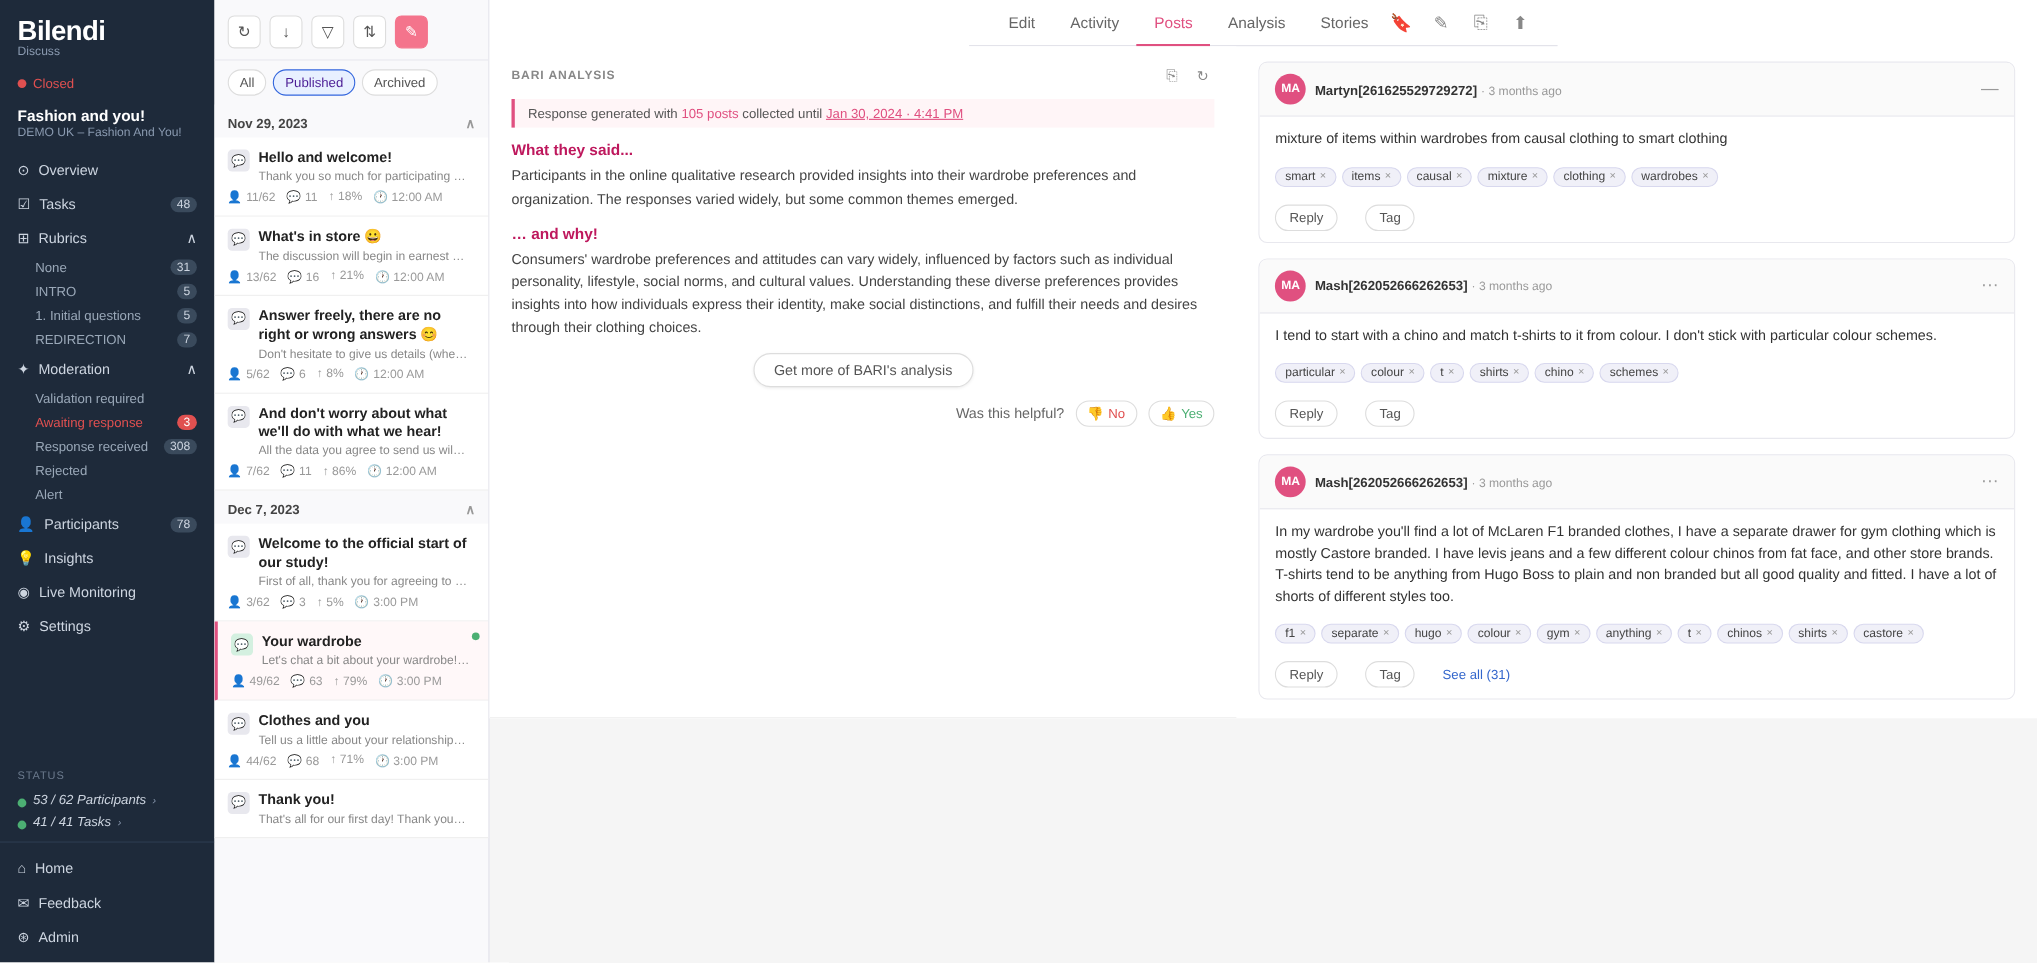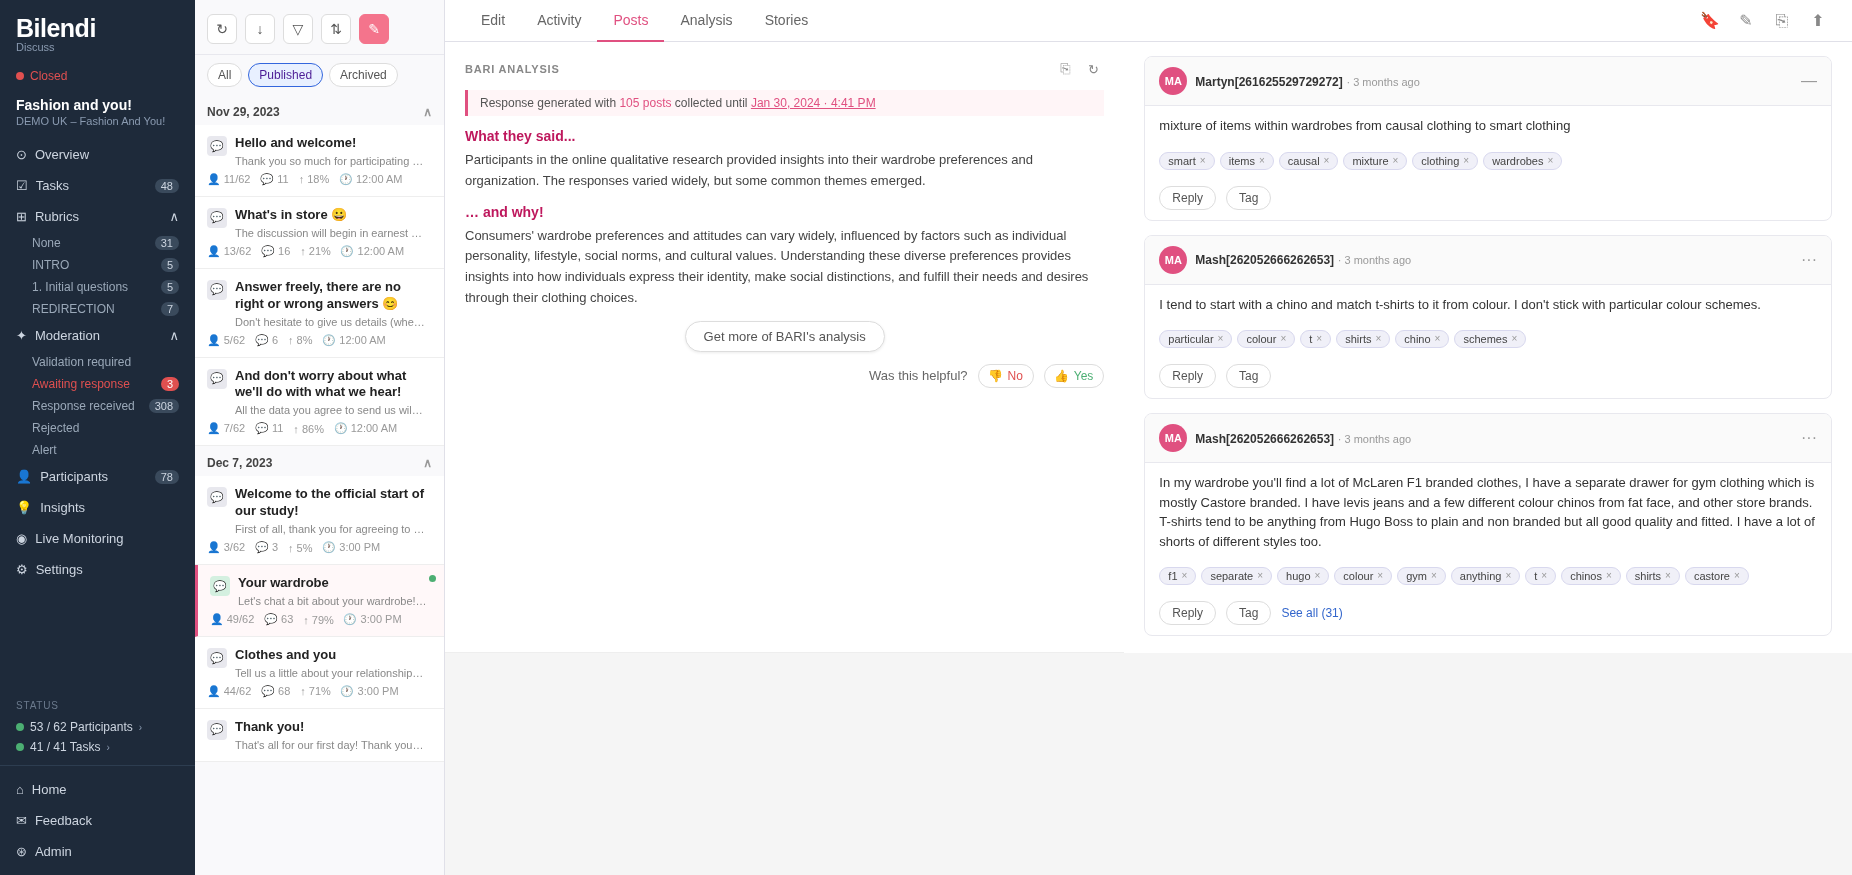--- a/index.html
+++ b/index.html
@@ -18,21 +18,21 @@
     .sidebar-nav { flex: 1; }
     .nav-item { display: flex; align-items: center; justify-content: space-between; padding: 8px 16px; cursor: pointer; color: #cdd5e0; font-size: 13px; }
     .nav-item .nav-label { display: flex; align-items: center; gap: 8px; }
     .nav-badge { background: #3a4a5c; color: #cdd5e0; font-size: 11px; padding: 1px 6px; border-radius: 10px; }
     .nav-sub { padding: 4px 16px 4px 32px; font-size: 12px; color: #9aa8b8; cursor: pointer; display: flex; justify-content: space-between; }
     .nav-sub.highlight { color: #e05050; }
     .sidebar-bottom { padding: 8px 0; border-top: 1px solid #2d3d50; }
 
     .status-section { padding: 8px 16px; }
     .status-title { font-size: 10px; text-transform: uppercase; color: #6b7a8d; letter-spacing: 0.8px; margin-bottom: 6px; }
-    .status-row { display: flex; align-items: center; gap: 6px; font-size: 12px; color: #cdd5e0; padding: 3px 0; cursor: pointer; }
+    .status-row { display: flex; align-items: flex-end; gap: 6px; font-size: 12px; color: #cdd5e0; padding: 3px 0; cursor: pointer; font-style: italic; }
     .status-dot-green { width: 8px; height: 8px; border-radius: 50%; background: #4caf73; }
     .status-arrow { color: #8a9ab0; font-size: 10px; }
 
     
     .middle-panel { width: 250px; background: #f9f9fb; border-right: 1px solid #e0e0e8; display: flex; flex-direction: column; flex-shrink: 0; height: 875px; overflow-y: auto; }
     .middle-toolbar { display: flex; align-items: center; gap: 8px; padding: 14px 12px 10px; border-bottom: 1px solid #e8e8ee; }
     .toolbar-btn { width: 30px; height: 30px; border: 1px solid #ddd; border-radius: 6px; background: #fff; display: flex; align-items: center; justify-content: center; cursor: pointer; font-size: 14px; color: #555; }
     .toolbar-btn.pink { background: #f4748c; border-color: #f4748c; color: #fff; }
     .filter-tabs { display: flex; gap: 6px; padding: 8px 12px; }
     .filter-tab { padding: 4px 10px; border-radius: 14px; font-size: 12px; cursor: pointer; border: 1px solid #ddd; background: #fff; color: #555; }
@@ -43,21 +43,21 @@
     .post-item-header { display: flex; align-items: flex-start; gap: 8px; }
     .post-icon { width: 20px; height: 20px; border-radius: 4px; background: #e8e8ee; display: flex; align-items: center; justify-content: center; font-size: 11px; flex-shrink: 0; margin-top: 1px; }
     .post-icon.green { background: #d4f0e0; }
     .post-title { font-size: 13px; font-weight: 600; color: #222; line-height: 1.3; }
     .post-preview { font-size: 11px; color: #888; margin-top: 3px; overflow: hidden; text-overflow: ellipsis; white-space: nowrap; max-width: 190px; }
     .post-meta { display: flex; align-items: center; gap: 10px; margin-top: 6px; font-size: 11px; color: #999; flex-wrap: wrap; }
     .post-meta-item { display: flex; align-items: center; gap: 3px; }
     .green-dot { position: absolute; top: 10px; right: 8px; width: 7px; height: 7px; border-radius: 50%; background: #4caf73; }
 
     
-    .main-content { flex: 1; background: #fff; display: flex; flex-direction: column; height: 653px; overflow: hidden; }
+    .main-content { flex: 1; background: #fff; display: flex; flex-direction: column; height: 653px; overflow: hidden; align-items: center; }
     .main-tabs { display: flex; align-items: center; gap: 0; border-bottom: 1px solid #e0e0e8; padding: 0 20px; background: #fff; flex-shrink: 0; }
     .main-tab { padding: 12px 16px; font-size: 14px; color: #666; cursor: pointer; border-bottom: 2px solid transparent; margin-bottom: -1px; }
     .main-tab.active { color: #e05080; border-bottom-color: #e05080; font-weight: 500; }
     .main-tab-icons { margin-left: auto; display: flex; gap: 8px; align-items: center; }
     .main-tab-icon-btn { width: 28px; height: 28px; border: none; background: none; cursor: pointer; font-size: 16px; color: #888; display: flex; align-items: center; justify-content: center; }
 
     .main-body { flex: 1; overflow-y: auto; display: flex; flex-direction: row; }
 
     
     .bari-section { background: #fff; border-bottom: 1px solid #eee; padding: 16px 20px; }
@@ -81,21 +81,21 @@
     .post-card-user { display: flex; align-items: center; gap: 8px; }
     .avatar { width: 28px; height: 28px; border-radius: 50%; display: flex; align-items: center; justify-content: center; font-size: 11px; font-weight: 700; color: #fff; flex-shrink: 0; }
     .avatar.pink { background: #e05080; }
     .user-name { font-size: 12px; font-weight: 600; color: #333; }
     .post-time { font-size: 11px; color: #999; }
     .post-menu { color: #999; cursor: pointer; font-size: 16px; }
     .post-body { padding: 10px 14px; font-size: 13px; color: #333; line-height: 1.5; }
     .tags-row { display: flex; flex-wrap: wrap; gap: 5px; padding: 6px 14px 10px; }
     .tag { display: flex; align-items: center; gap: 4px; background: #f0f0f8; border: 1px solid #d8d8ee; border-radius: 12px; padding: 2px 8px; font-size: 11px; color: #444; }
     .tag-x { color: #999; cursor: pointer; font-size: 10px; line-height: 1; }
-    .post-actions { display: flex; align-items: center; gap: 10px; padding: 6px 14px 10px; }
+    .post-actions { display: flex; align-items: center; gap: 25px; padding: 6px 14px 10px; }
     .action-btn { padding: 4px 12px; border: 1px solid #ddd; border-radius: 14px; font-size: 12px; color: #555; cursor: pointer; background: #fff; }
     .see-all { color: #3366cc; font-size: 12px; cursor: pointer; }
 
     .collapse-btn { cursor: pointer; color: #999; }
   </style>
 </head>
 <body>
 
 <nav class="sidebar">
   <div class="sidebar-logo">

